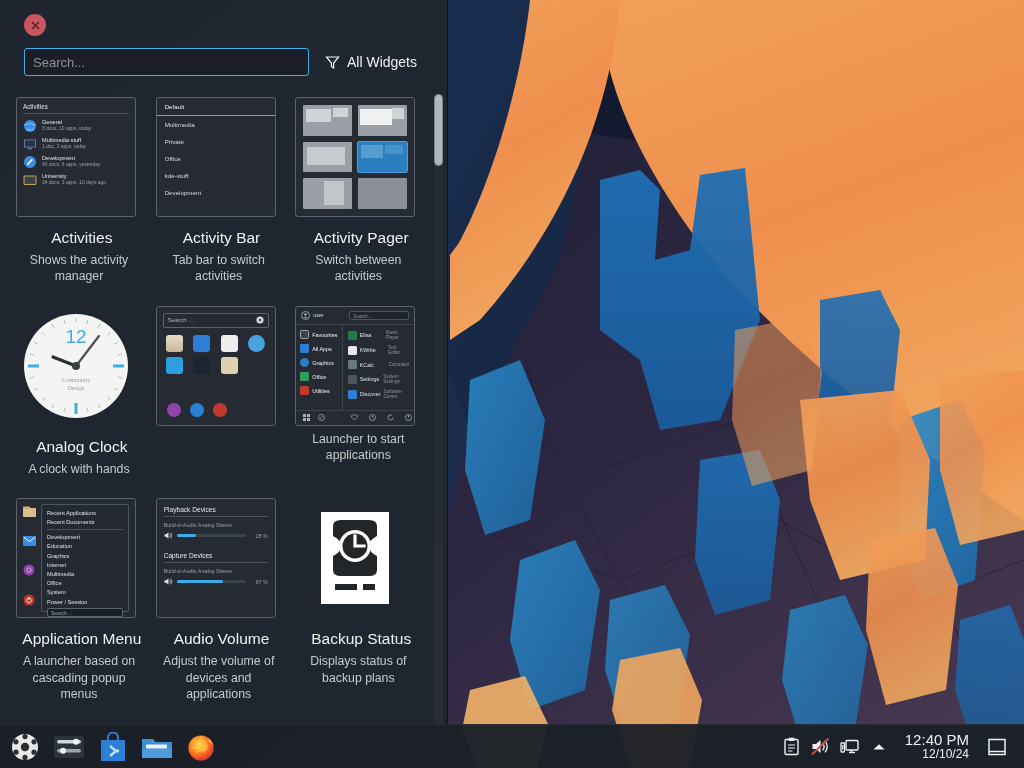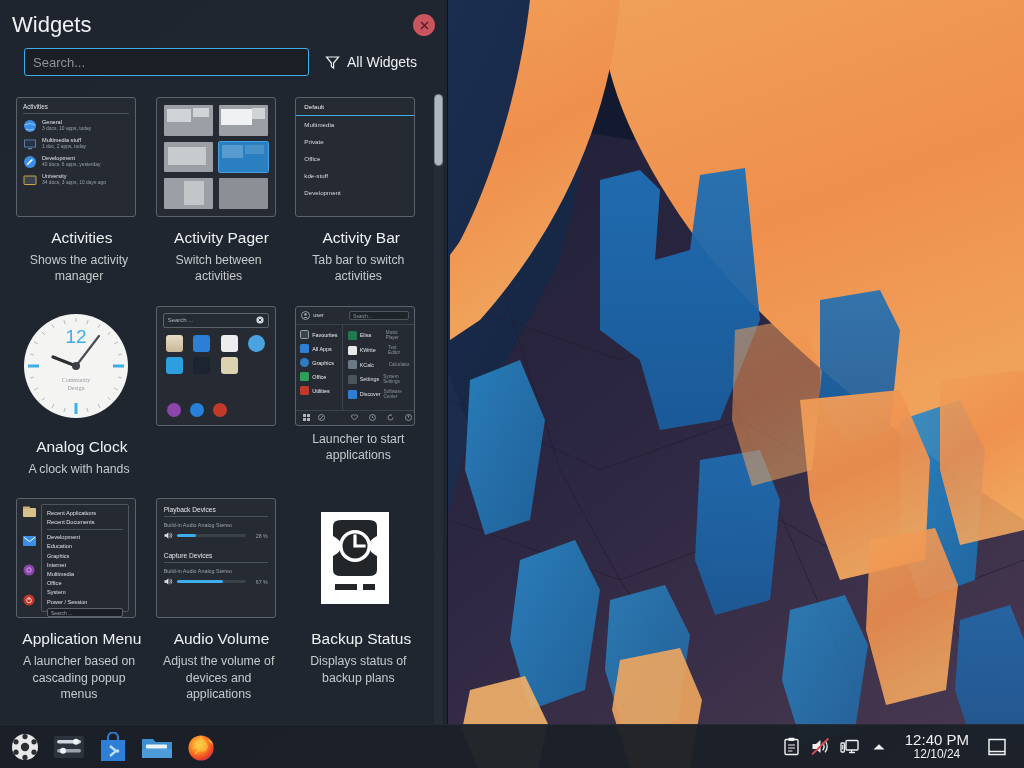--- a/index.html
+++ b/index.html
@@ -26,21 +26,21 @@
     border-top: 1px solid rgba(255,255,255,0.05);
     z-index: 40;
   }
   .tb-launchers { display:flex; align-items:center; gap: 6px; padding-left: 6px; }
   .tb-icon { width: 38px; height: 38px; display:flex; align-items:center; justify-content:center;
              border-radius: 4px; cursor: pointer; }
   .tb-spacer { flex: 1; }
   .tray { display:flex; align-items:center; gap: 3px; padding-right: 4px; }
   .tray-icon { width: 26px; height: 30px; display:flex; align-items:center; justify-content:center;
                cursor:pointer; border-radius:3px; }
-  .clock { text-align:center; color:#eff0f1; line-height:1.05; padding: 0 10px; cursor:pointer; }
+  .clock { text-align:right; color:#eff0f1; line-height:1.05; padding: 0 10px; cursor:pointer; }
   .clock .t { font-size: 15px; }
   .clock .d { font-size: 12px; }
   .showdesk { width: 30px; height: 30px; display:flex; align-items:center; justify-content:center;
               margin-right: 8px; cursor:pointer; }
 
   
   #explorer {
     position: absolute; left: 0; top: 0; width: 448px; height: 729px;
     background: rgba(32,38,48,0.97);
     border-right: 1px solid rgba(0,0,0,0.5);
@@ -248,21 +248,20 @@
       <path d="M470,690 L525,676 L548,724 L538,768 L478,768 L462,730 Z" fill="#f2b169" opacity="0.9"></path>
       <path d="M870,540 L935,528 L958,585 L946,690 L886,705 L866,630 Z" fill="url(#og)" opacity="0.9"></path>
       <path d="M735,330 L800,318 L822,372 L812,470 L752,486 L732,420 Z" fill="url(#og)" opacity="0.55"></path>
     </svg>
   </div>
 
   <div id="explorer">
 
     <div class="ex-header">
       <div class="ex-titlerow">
-        <div class="ex-title">Widgets</div>
 
 
         <div class="closebtn">
           <span>
             <svg width="11" height="11" viewBox="0 0 11 11">
               <path d="M2 2 L9 9 M9 2 L2 9" stroke="#5e1f24" stroke-width="1.5" fill="none"></path>
             </svg>
           </span>
         </div>
       </div>
@@ -340,60 +339,60 @@
               </div>
             </div>
           </div>
           <div class="card-title">Activities</div>
           <div class="card-desc">Shows the activity manager</div>
         </div>
 
         <div class="card">
           <div class="preview">
             <div class="frame">
-              <div class="pager">
-                <div class="pg">
-                  <div class="pgw" style="left:6%;top:12%;width:50%;height:42%;"></div>
-                  <div class="pgw" style="left:60%;top:10%;width:32%;height:30%;"></div>
-                </div>
-                <div class="pg">
-                  <div class="pgw" style="left:4%;top:14%;width:64%;height:50%;background:rgba(255,255,255,0.85);"></div>
-                  <div class="pgw" style="left:68%;top:10%;width:26%;height:36%;"></div>
-                </div>
-                <div class="pg">
-                  <div class="pgw" style="left:8%;top:16%;width:78%;height:60%;background:rgba(255,255,255,0.45);"></div>
-                </div>
-                <div class="pg sel">
-                  <div class="pgw" style="left:6%;top:12%;width:44%;height:40%;background:rgba(255,255,255,0.22);"></div>
-                  <div class="pgw" style="left:54%;top:10%;width:38%;height:30%;background:rgba(255,255,255,0.15);"></div>
-                </div>
-                <div class="pg">
-                  <div class="pgw" style="left:42%;top:8%;width:40%;height:80%;background:rgba(255,255,255,0.4);"></div>
-                </div>
-                <div class="pg" style="background:#8a9096;"></div>
-              </div>
-            </div>
-          </div>
-          <div class="card-title">Activity Pager</div>
-          <div class="card-desc">Switch between activities</div>
-        </div>
-
-        <div class="card">
-          <div class="preview">
-            <div class="frame">
               <div class="ab-item sel">Default</div>
               <div class="ab-item">Multimedia</div>
               <div class="ab-item">Private</div>
               <div class="ab-item">Office</div>
               <div class="ab-item">kde-stuff</div>
               <div class="ab-item">Development</div>
             </div>
           </div>
           <div class="card-title">Activity Bar</div>
           <div class="card-desc">Tab bar to switch activities</div>
+        </div>
+
+        <div class="card">
+          <div class="preview">
+            <div class="frame">
+              <div class="pager">
+                <div class="pg">
+                  <div class="pgw" style="left:6%;top:12%;width:50%;height:42%;"></div>
+                  <div class="pgw" style="left:60%;top:10%;width:32%;height:30%;"></div>
+                </div>
+                <div class="pg">
+                  <div class="pgw" style="left:4%;top:14%;width:64%;height:50%;background:rgba(255,255,255,0.85);"></div>
+                  <div class="pgw" style="left:68%;top:10%;width:26%;height:36%;"></div>
+                </div>
+                <div class="pg">
+                  <div class="pgw" style="left:8%;top:16%;width:78%;height:60%;background:rgba(255,255,255,0.45);"></div>
+                </div>
+                <div class="pg sel">
+                  <div class="pgw" style="left:6%;top:12%;width:44%;height:40%;background:rgba(255,255,255,0.22);"></div>
+                  <div class="pgw" style="left:54%;top:10%;width:38%;height:30%;background:rgba(255,255,255,0.15);"></div>
+                </div>
+                <div class="pg">
+                  <div class="pgw" style="left:42%;top:8%;width:40%;height:80%;background:rgba(255,255,255,0.4);"></div>
+                </div>
+                <div class="pg" style="background:#8a9096;"></div>
+              </div>
+            </div>
+          </div>
+          <div class="card-title">Activity Pager</div>
+          <div class="card-desc">Switch between activities</div>
         </div>
 
         <div class="card">
           <div class="preview">
             <svg class="clockface" viewBox="0 0 112 112">
               <circle cx="56" cy="56" r="52" fill="#f4f4f2"></circle>
               <g stroke="#b9bcc0" stroke-width="1">
                 <path d="M56 8 L56 12"></path>
                   <path d="M80 14 L78 18"></path>
                   <path d="M98 32 L94 34"></path>

